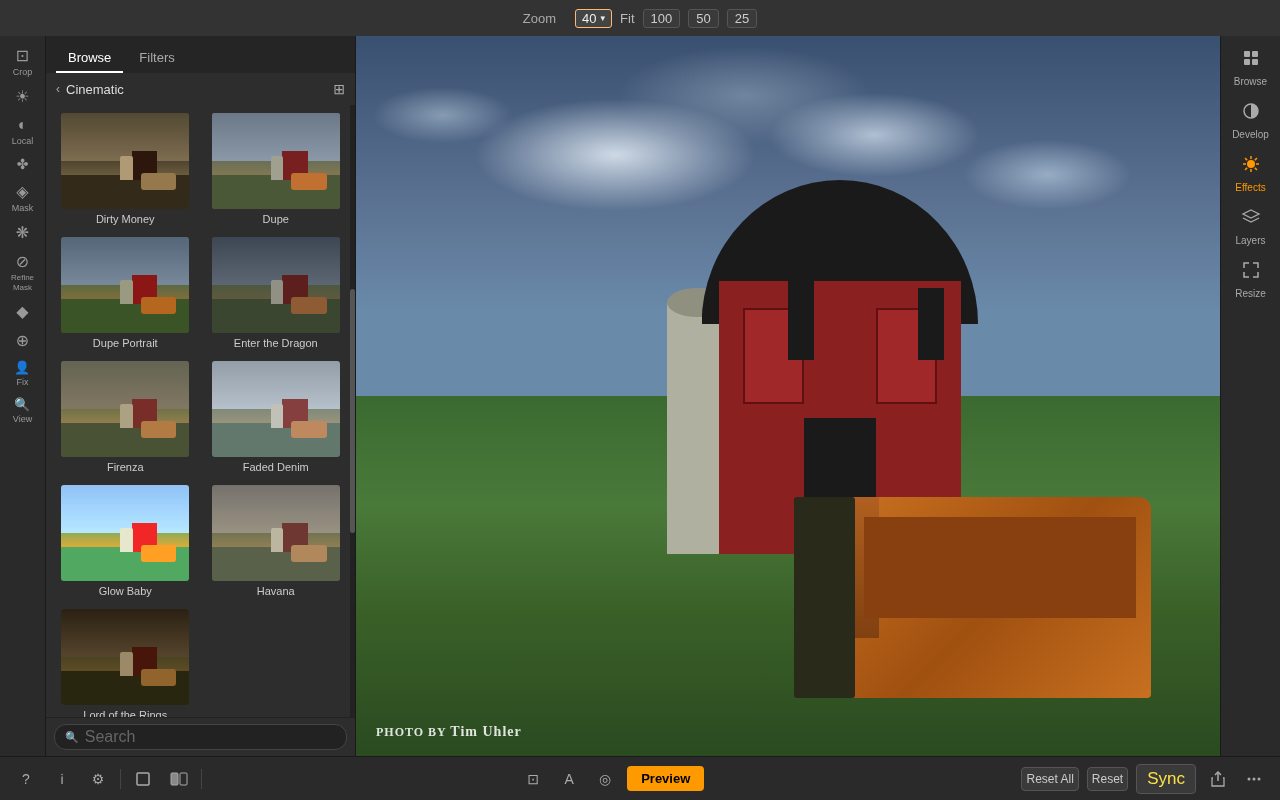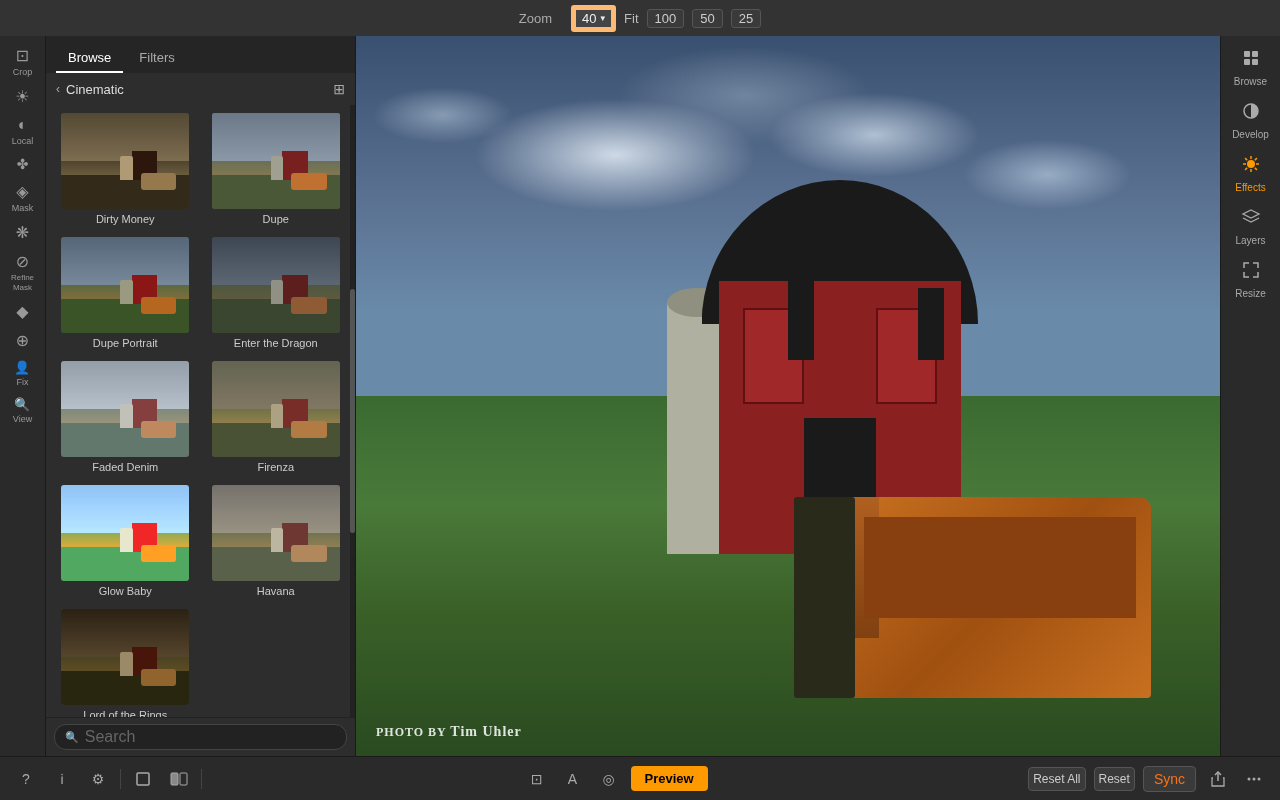--- a/index.html
+++ b/index.html
@@ -22,21 +22,21 @@
       align-items: center;
       justify-content: center;
       gap: 8px;
       font-size: 13px;
       color: #bbb;
       flex-shrink: 0;
     }
     .top-bar .zoom-label { color: #aaa; }
     .top-bar .zoom-val {
       background: #444;
-      border: 5px solid #fdba74;
+      border: 1px solid #fdba74;
       border-radius: 3px;
       padding: 1px 6px;
       color: #eee;
       display: flex;
       align-items: center;
       gap: 4px;
       margin-left: 11px;
     }
     .top-bar .zoom-val .chevron { font-size: 9px; }
     .top-bar .zoom-preset {
@@ -415,24 +415,24 @@
       border: 1px solid #555;
       color: #ccc;
       padding: 4px 4px;
       border-radius: 4px;
       font-size: 12px;
       cursor: pointer;
     }
     .sync-btn {
       background: #3a3a3a;
       border: 1px solid #555;
-      color: #f97316;
+      color: #fde047;
       padding: 4px 10px;
       border-radius: 4px;
-      font-size: 14px;
+      font-size: 17px;
       cursor: pointer;
     }
     .share-icon-btn {
       width: 28px;
       height: 28px;
       display: flex;
       align-items: center;
       justify-content: center;
       color: #aaa;
       cursor: pointer;
@@ -579,42 +579,42 @@
             <div style="position:absolute;bottom:30%;left:55%;width:20%;height:30%;background:#721818;"></div>
             <div style="position:absolute;bottom:30%;left:46%;width:10%;height:25%;background:#909080;border-radius:2px 2px 0 0;"></div>
             <div style="position:absolute;bottom:20%;right:10%;width:28%;height:18%;background:#a05820;border-radius:3px;"></div>
           </div>
         </div>
         <span class="preset-label">Enter the Dragon</span>
       </div>
 
       <div class="preset-item">
         <div class="preset-thumb">
+          <div class="farm-thumb t-firenza">
+            <div style="position:absolute;top:0;left:0;right:0;height:50%;background:linear-gradient(180deg,#586050 0%,#787060 100%);"></div>
+            <div style="position:absolute;bottom:0;left:0;right:0;height:35%;background:#405030;"></div>
+            <div style="position:absolute;bottom:30%;left:55%;width:20%;height:30%;background:#882020;"></div>
+            <div style="position:absolute;bottom:30%;left:46%;width:10%;height:25%;background:#a09880;border-radius:2px 2px 0 0;"></div>
+            <div style="position:absolute;bottom:20%;right:10%;width:28%;height:18%;background:#b87030;border-radius:3px;"></div>
+          </div>
+        </div>
+        <span class="preset-label">Firenza</span>
+      </div>
+
+      <div class="preset-item">
+        <div class="preset-thumb">
           <div class="farm-thumb t-faded-denim">
             <div style="position:absolute;top:0;left:0;right:0;height:50%;background:linear-gradient(180deg,#8090a0 0%,#a0b0c0 100%);"></div>
             <div style="position:absolute;bottom:0;left:0;right:0;height:35%;background:#507060;"></div>
             <div style="position:absolute;bottom:30%;left:55%;width:20%;height:30%;background:#9a3030;"></div>
             <div style="position:absolute;bottom:30%;left:46%;width:10%;height:25%;background:#b0b0a0;border-radius:2px 2px 0 0;"></div>
             <div style="position:absolute;bottom:20%;right:10%;width:28%;height:18%;background:#c87838;border-radius:3px;"></div>
           </div>
         </div>
         <span class="preset-label">Faded Denim</span>
-      </div>
-
-      <div class="preset-item">
-        <div class="preset-thumb">
-          <div class="farm-thumb t-firenza">
-            <div style="position:absolute;top:0;left:0;right:0;height:50%;background:linear-gradient(180deg,#586050 0%,#787060 100%);"></div>
-            <div style="position:absolute;bottom:0;left:0;right:0;height:35%;background:#405030;"></div>
-            <div style="position:absolute;bottom:30%;left:55%;width:20%;height:30%;background:#882020;"></div>
-            <div style="position:absolute;bottom:30%;left:46%;width:10%;height:25%;background:#a09880;border-radius:2px 2px 0 0;"></div>
-            <div style="position:absolute;bottom:20%;right:10%;width:28%;height:18%;background:#b87030;border-radius:3px;"></div>
-          </div>
-        </div>
-        <span class="preset-label">Firenza</span>
       </div>
 
       <div class="preset-item">
         <div class="preset-thumb">
           <div class="farm-thumb t-glow-baby">
             <div style="position:absolute;top:0;left:0;right:0;height:50%;background:linear-gradient(180deg,#80a0c0 0%,#a0c0d8 100%);"></div>
             <div style="position:absolute;bottom:0;left:0;right:0;height:35%;background:#50885a;"></div>
             <div style="position:absolute;bottom:30%;left:55%;width:20%;height:30%;background:#aa2828;"></div>
             <div style="position:absolute;bottom:30%;left:46%;width:10%;height:25%;background:#c0c0b0;border-radius:2px 2px 0 0;"></div>
             <div style="position:absolute;bottom:20%;right:10%;width:28%;height:18%;background:#d88838;border-radius:3px;"></div>

